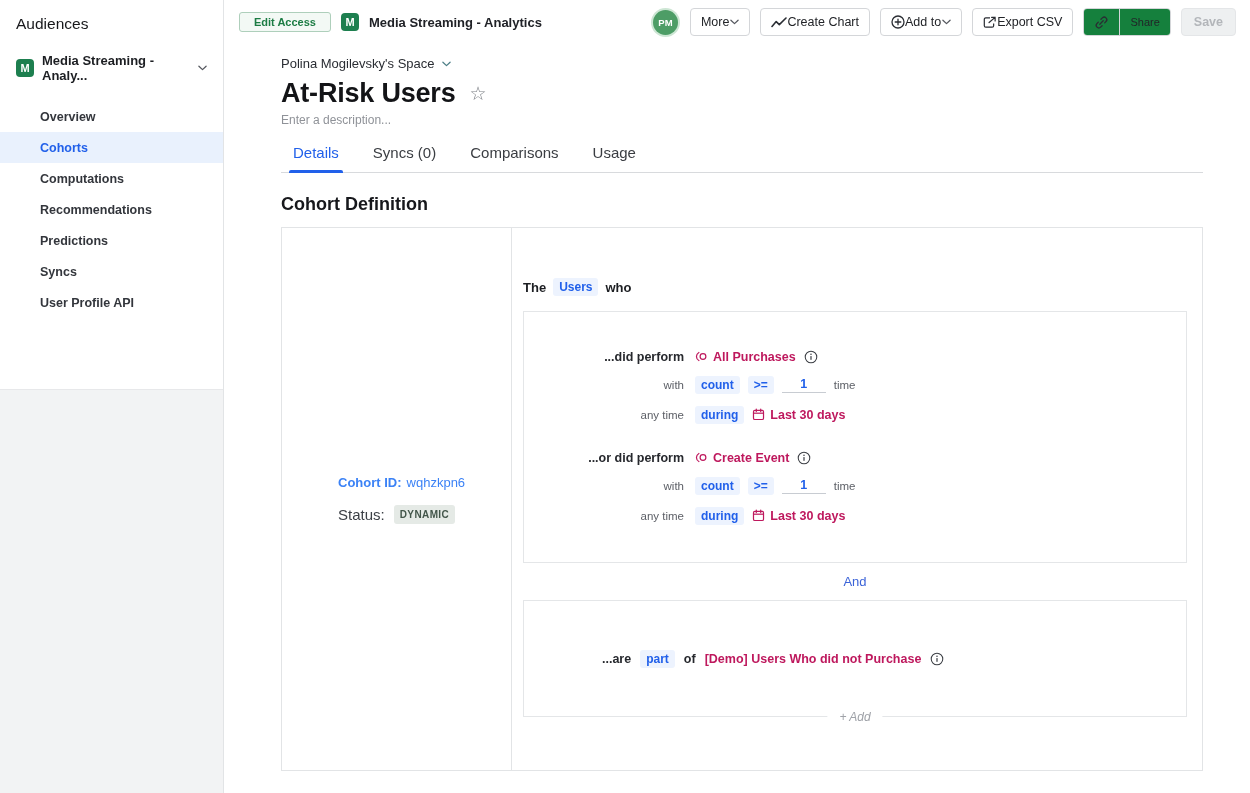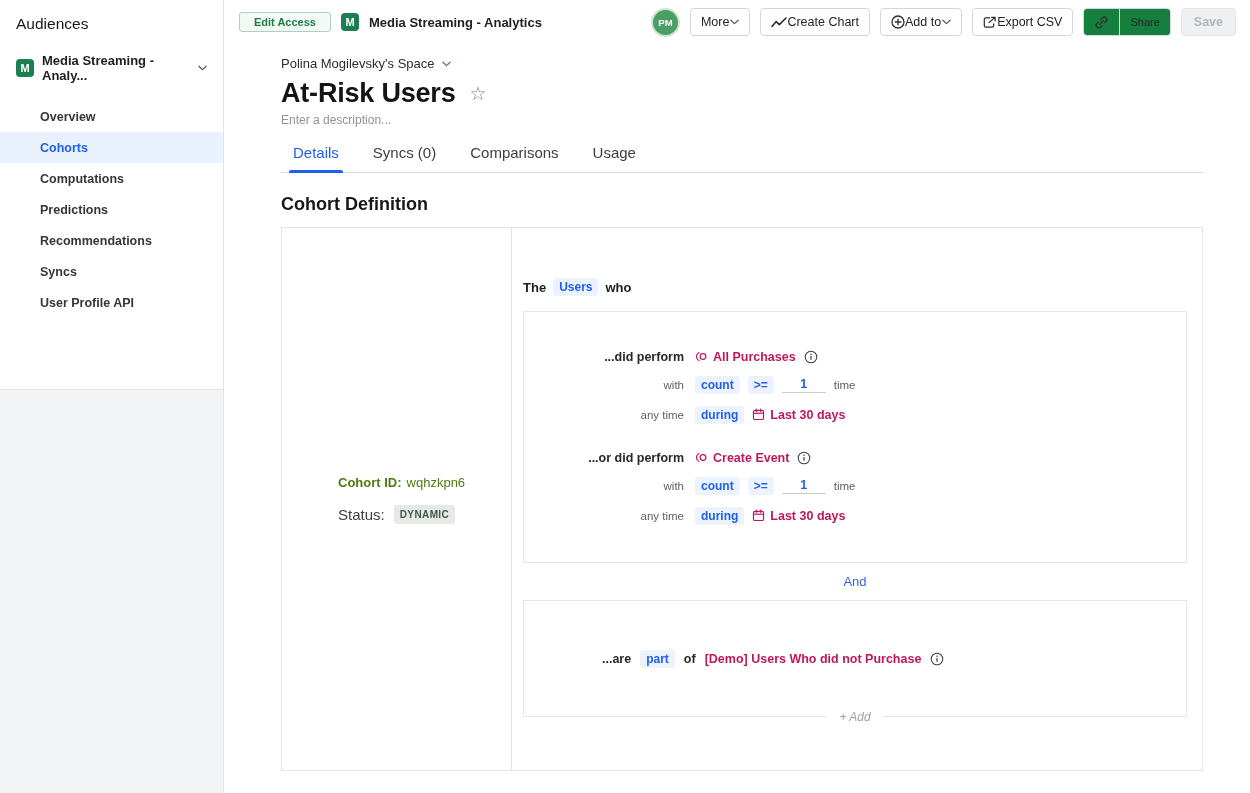--- a/index.html
+++ b/index.html
@@ -224,21 +224,21 @@
     border: 1px solid #e2e4e6;
     display: flex;
     background: #fff;
   }
   .panel-left {
     width: 230px;
     flex: none;
     border-right: 1px solid #e2e4e6;
     padding: 247px 0 0 56px;
   }
-  .cohort-id { font-size: 13px; color: #4d7c0f; white-space: nowrap; }
+  .cohort-id { font-size: 13px; color: #3b82f6; white-space: nowrap; }
   .cohort-id .lbl { font-weight: 700; margin-right: 5px; }
   .status-row {
     margin-top: 15px;
     display: flex;
     align-items: center;
     gap: 9px;
     font-size: 15px;
     color: #3c4046;
   }
   .badge-dynamic {
@@ -372,22 +372,22 @@
           <svg width="9" height="6" viewBox="0 0 10 6" fill="none">
               <path d="M1 1l4 3.8L9 1" stroke="currentColor" stroke-width="1.4" stroke-linecap="round" stroke-linejoin="round"></path>
             </svg>
         </span>
       </div>
 
       <nav class="nav">
         <div class="nav-item">Overview</div>
         <div class="nav-item active">Cohorts</div>
         <div class="nav-item">Computations</div>
+        <div class="nav-item">Recommendations</div>
         <div class="nav-item">Predictions</div>
-        <div class="nav-item">Recommendations</div>
         <div class="nav-item">Syncs</div>
         <div class="nav-item">User Profile API</div>
       </nav>
     </div>
   </aside>
 
   <div class="main">
 
     <header class="topbar">
       <div class="tb-left">

